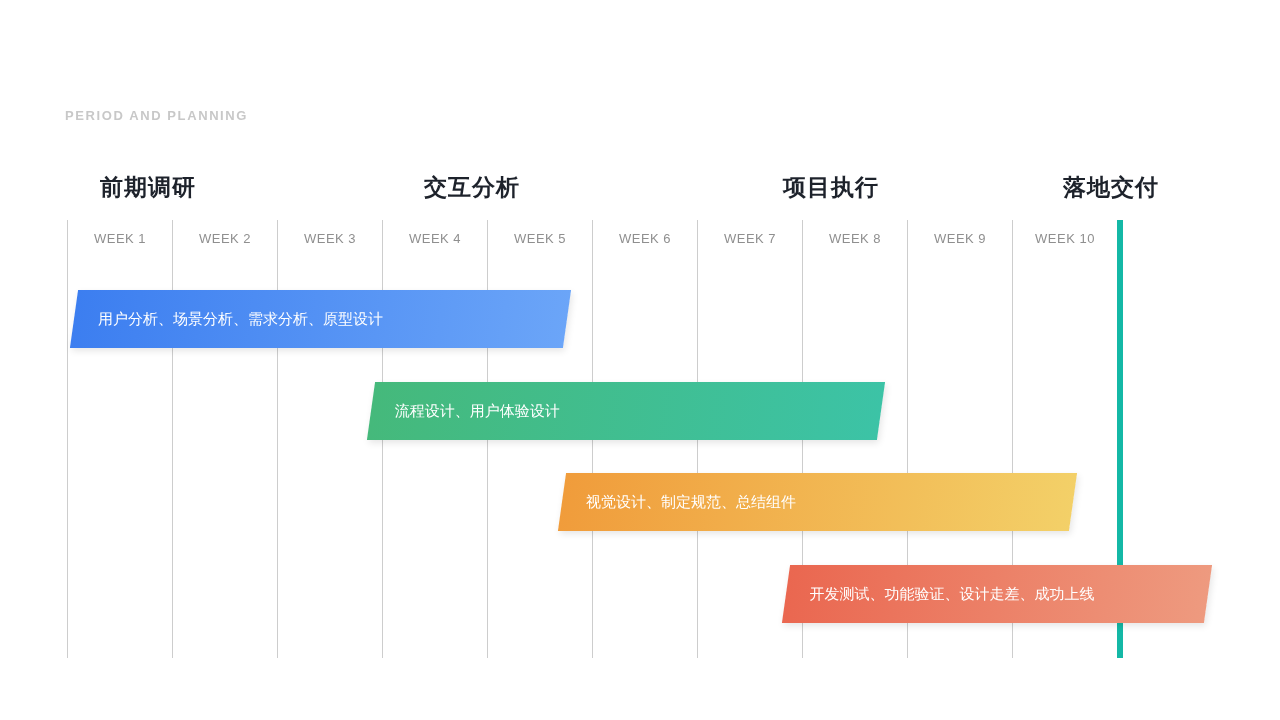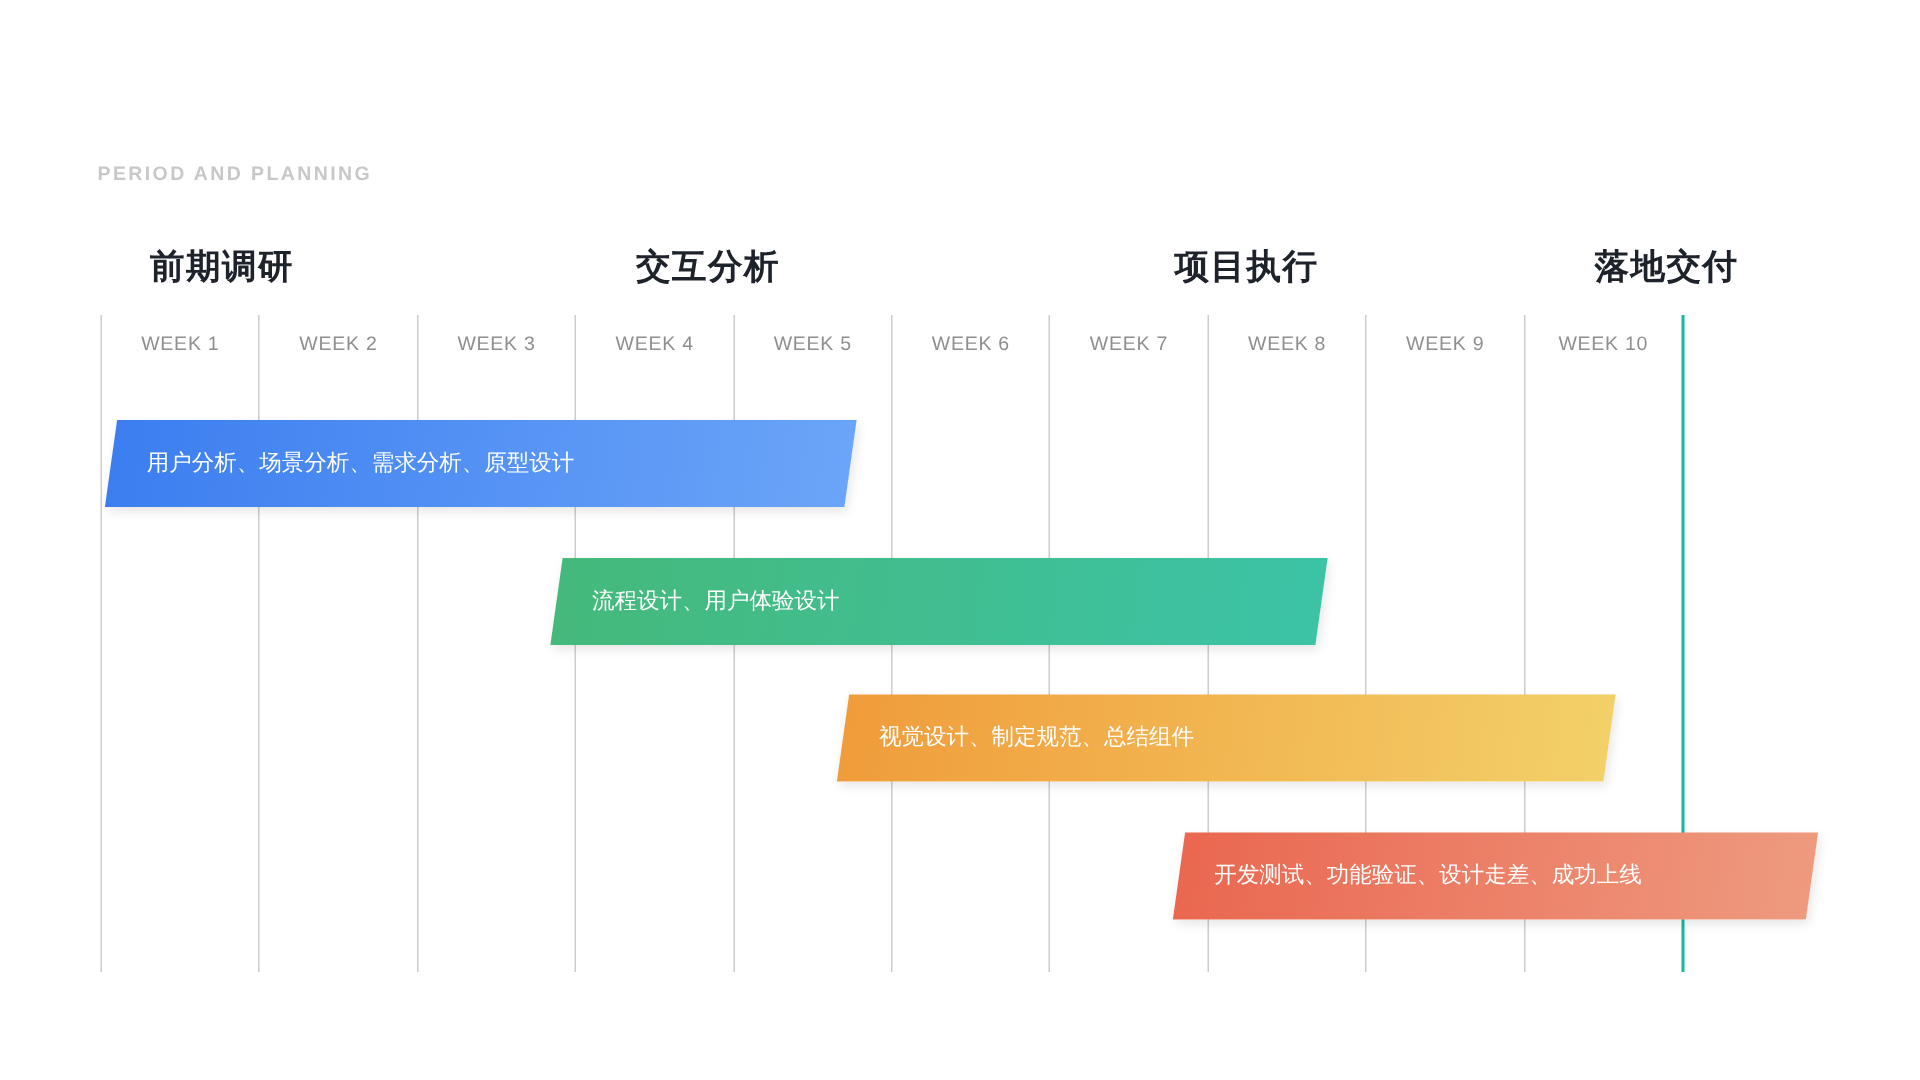--- a/index.html
+++ b/index.html
@@ -2,31 +2,31 @@
 <html><head>
 <meta charset="utf-8">
 <style>
   html,body{margin:0;padding:0;background:#ffffff;}
   body{font-family:"Liberation Sans","DejaVu Sans",sans-serif;}
   .slide{position:relative;width:1280px;height:720px;background:#ffffff;overflow:hidden;}
 
   .title{position:absolute;left:64px;top:70px;font-size:30px;font-weight:800;color:#262b33;letter-spacing:1px;}
   .subtitle{position:absolute;left:65px;top:108px;font-size:13px;font-weight:700;color:#c8c8c8;letter-spacing:1.6px;}
 
-  .chart-area{position:absolute;left:67px;top:160px;width:1146px;height:488px;}
+  .chart-area{position:absolute;left:67px;top:170px;width:1146px;height:488px;}
 
   .phase-label{position:absolute;top:2px;font-size:23px;font-weight:700;color:#1d222b;letter-spacing:1px;white-space:nowrap;}
   .phase-1{left:33px;}
   .phase-2{left:357px;font-family:Liberation Serif, serif;}
   .phase-3{left:676px;margin-left:40px;}
   .phase-4{left:996px;}
 
   .week-grid{position:absolute;left:0;top:50px;width:1056px;height:438px;display:flex;}
   .week-col{flex:1 1 0;border-left:1px solid #cdcdcd;}
-  .week-col:last-child{border-right:2px solid #14b8a6;}
+  .week-col:last-child{border-right:6px solid #14b8a6;}
   .week-label{margin-top:11px;text-align:center;font-size:13px;color:#8f8f8f;letter-spacing:0.5px;}
 
   .bars-layer{position:absolute;left:0;top:0;width:100%;height:100%;}
   .bar{position:absolute;height:58px;}
   .bar-bg{position:absolute;left:0;top:0;width:100%;height:100%;transform:skewX(-8deg);box-shadow:2px 3px 7px rgba(0,0,0,0.10);}
   .bar-label{position:relative;padding-left:24px;line-height:58px;color:#ffffff;font-size:15px;white-space:nowrap;}
 </style>
 </head>
 <body>
 

